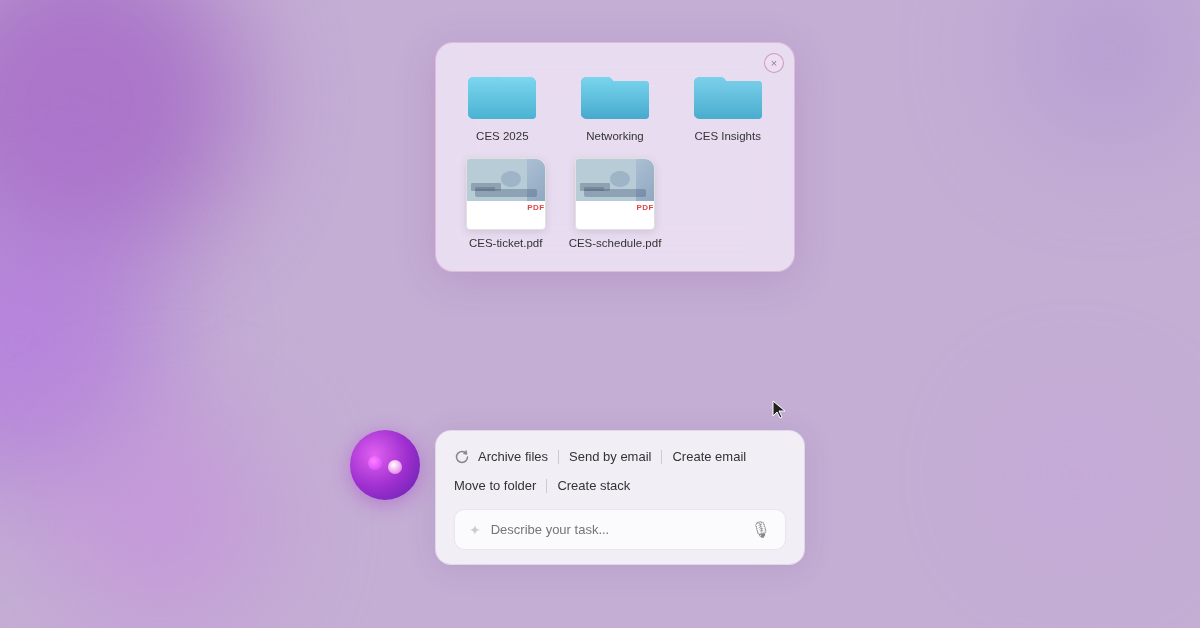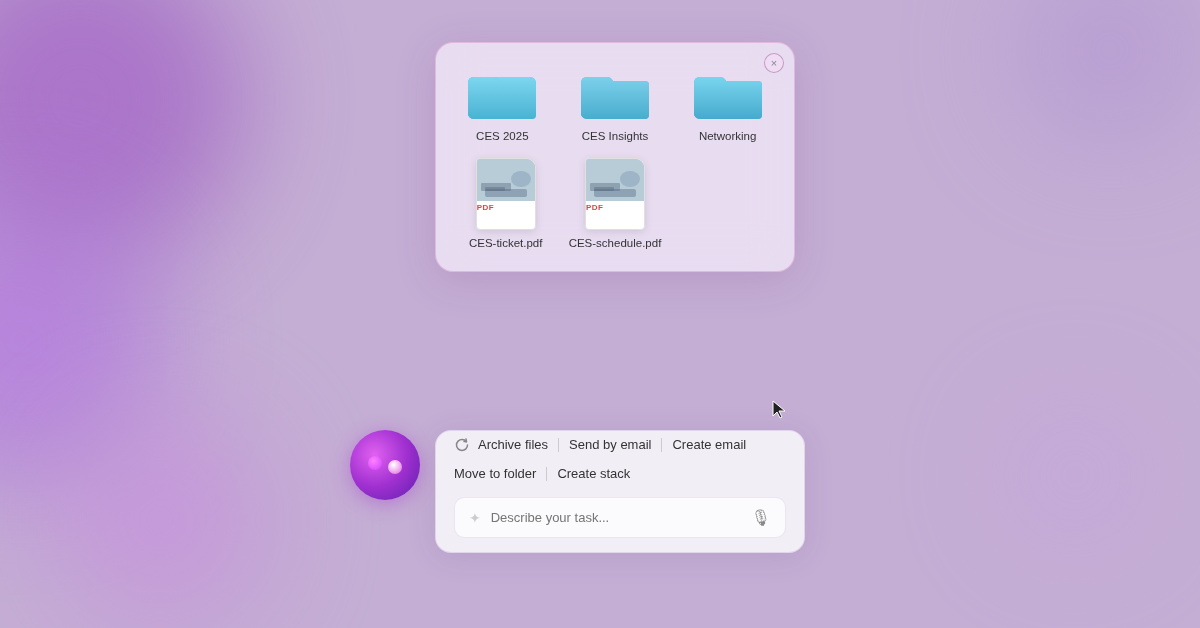--- a/index.html
+++ b/index.html
@@ -117,29 +117,29 @@
       position: relative;
     }
 
     .folder-icon svg {
       width: 100%;
       height: 100%;
     }
 
     
     .pdf-icon {
-      width: 60px;
+      width: 80px;
       height: 72px;
       position: relative;
       background: white;
       border-radius: 4px 10px 4px 4px;
       box-shadow: 0 2px 8px rgba(0,0,0,0.12);
       display: flex;
       flex-direction: column;
-      align-items: flex-start;
+      align-items: flex-end;
       overflow: hidden;
       border: 0.5px solid #e0e0e0;
     }
 
     .pdf-icon::before {
       content: '';
       position: absolute;
       top: 0; right: 0;
       width: 16px; height: 16px;
       background: #e0e0e0;
@@ -223,21 +223,21 @@
 
     
     .action-panel {
       position: absolute;
       top: 430px;
       left: 435px;
       width: 370px;
       background: rgba(245, 243, 248, 0.92);
       backdrop-filter: blur(20px);
       border-radius: 16px;
-      padding: 4px 18px 14px 18px;
+      padding: 16px 18px 14px 18px;
       box-shadow: 0 4px 30px rgba(100, 60, 120, 0.12);
       border: 1px solid rgba(200, 180, 220, 0.4);
     }
 
     .action-buttons-row-1 {
       display: flex;
       align-items: center;
       gap: 0;
       margin-bottom: 10px;
     }
@@ -339,46 +339,46 @@
           </defs>
         </svg>
       </div>
       <span class="file-item-label">CES 2025</span>
     </div>
 
     <div class="file-item">
       <div class="folder-icon">
         <svg viewBox="0 0 72 60" fill="none" xmlns="http://www.w3.org/2000/svg">
           <path d="M2 20 Q2 14 8 14 H28 Q32 14 34 18 H66 Q70 18 70 22 V52 Q70 56 66 56 H8 Q4 56 2 52 Z" fill="#5abcd8"></path>
+          <path d="M2 20 Q2 14 8 14 H28 Q32 14 34 18 H66 Q70 18 70 22 V52 Q70 56 66 56 H8 Q4 56 2 52 Z" fill="url(#folderGrad3)" opacity="0.9"></path>
+          <defs>
+            <linearGradient id="folderGrad3" x1="36" y1="14" x2="36" y2="56" gradientUnits="userSpaceOnUse">
+              <stop offset="0" stop-color="#7dd8f0"></stop>
+              <stop offset="1" stop-color="#44a8cc"></stop>
+            </linearGradient>
+          </defs>
+        </svg>
+      </div>
+      <span class="file-item-label">Networking</span>
+    </div>
+
+    <div class="file-item">
+      <div class="folder-icon">
+        <svg viewBox="0 0 72 60" fill="none" xmlns="http://www.w3.org/2000/svg">
+          <path d="M2 20 Q2 14 8 14 H28 Q32 14 34 18 H66 Q70 18 70 22 V52 Q70 56 66 56 H8 Q4 56 2 52 Z" fill="#5abcd8"></path>
           <path d="M2 20 Q2 14 8 14 H28 Q32 14 34 18 H66 Q70 18 70 22 V52 Q70 56 66 56 H8 Q4 56 2 52 Z" fill="url(#folderGrad4)" opacity="0.85"></path>
           <defs>
             <linearGradient id="folderGrad4" x1="36" y1="14" x2="36" y2="56" gradientUnits="userSpaceOnUse">
               <stop offset="0" stop-color="#82d4ee"></stop>
               <stop offset="1" stop-color="#46aacc"></stop>
             </linearGradient>
           </defs>
         </svg>
       </div>
       <span class="file-item-label">CES Insights</span>
-    </div>
-
-    <div class="file-item">
-      <div class="folder-icon">
-        <svg viewBox="0 0 72 60" fill="none" xmlns="http://www.w3.org/2000/svg">
-          <path d="M2 20 Q2 14 8 14 H28 Q32 14 34 18 H66 Q70 18 70 22 V52 Q70 56 66 56 H8 Q4 56 2 52 Z" fill="#5abcd8"></path>
-          <path d="M2 20 Q2 14 8 14 H28 Q32 14 34 18 H66 Q70 18 70 22 V52 Q70 56 66 56 H8 Q4 56 2 52 Z" fill="url(#folderGrad3)" opacity="0.9"></path>
-          <defs>
-            <linearGradient id="folderGrad3" x1="36" y1="14" x2="36" y2="56" gradientUnits="userSpaceOnUse">
-              <stop offset="0" stop-color="#7dd8f0"></stop>
-              <stop offset="1" stop-color="#44a8cc"></stop>
-            </linearGradient>
-          </defs>
-        </svg>
-      </div>
-      <span class="file-item-label">Networking</span>
     </div>
   </div>
 
   <div class="file-grid-bottom">
 
     <div class="file-item">
       <div class="pdf-icon">
         <div class="pdf-icon-image">
           <svg width="60" height="42" viewBox="0 0 60 42" style="position:absolute;top:0;left:0;">
             <rect width="60" height="42" fill="#b8ccd8"></rect>

